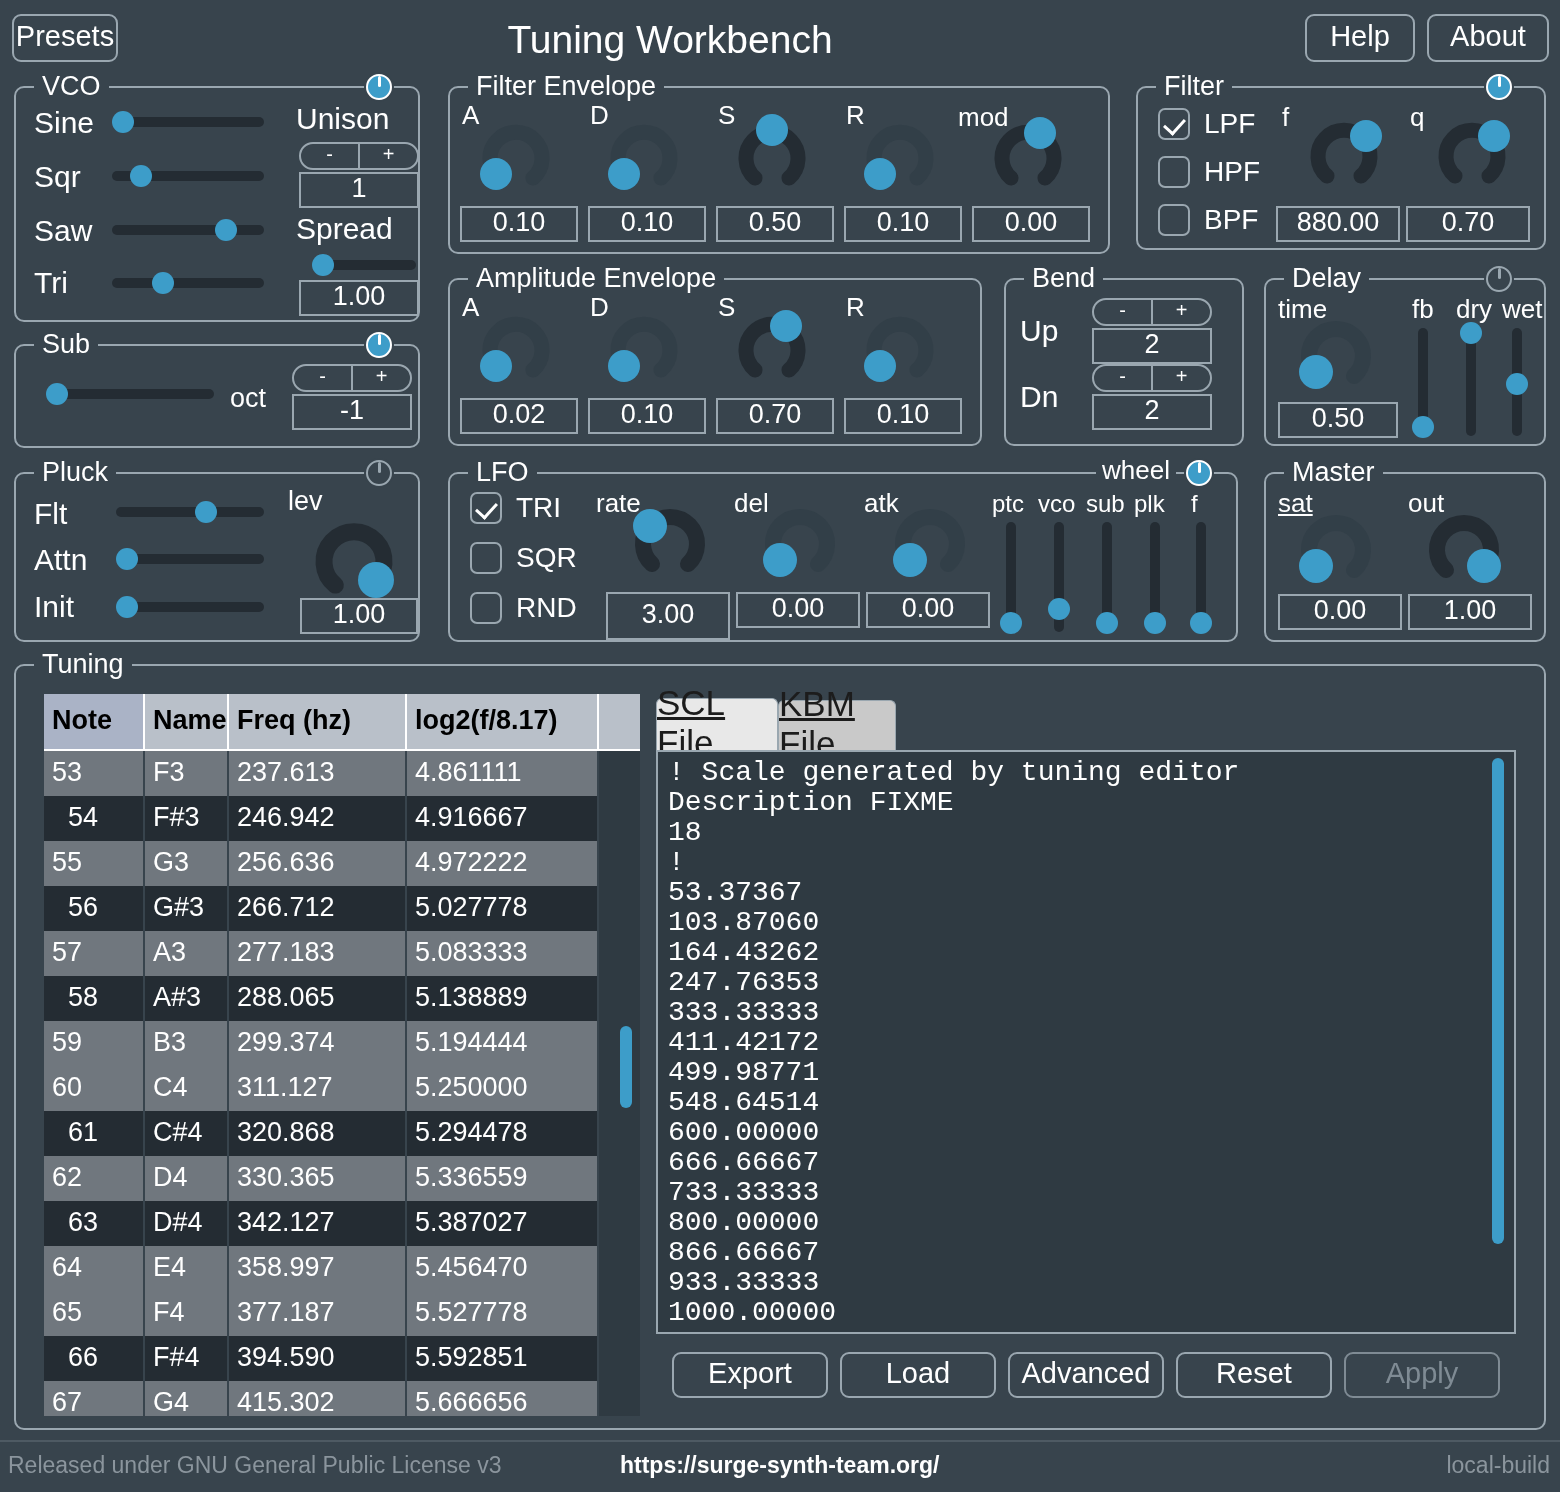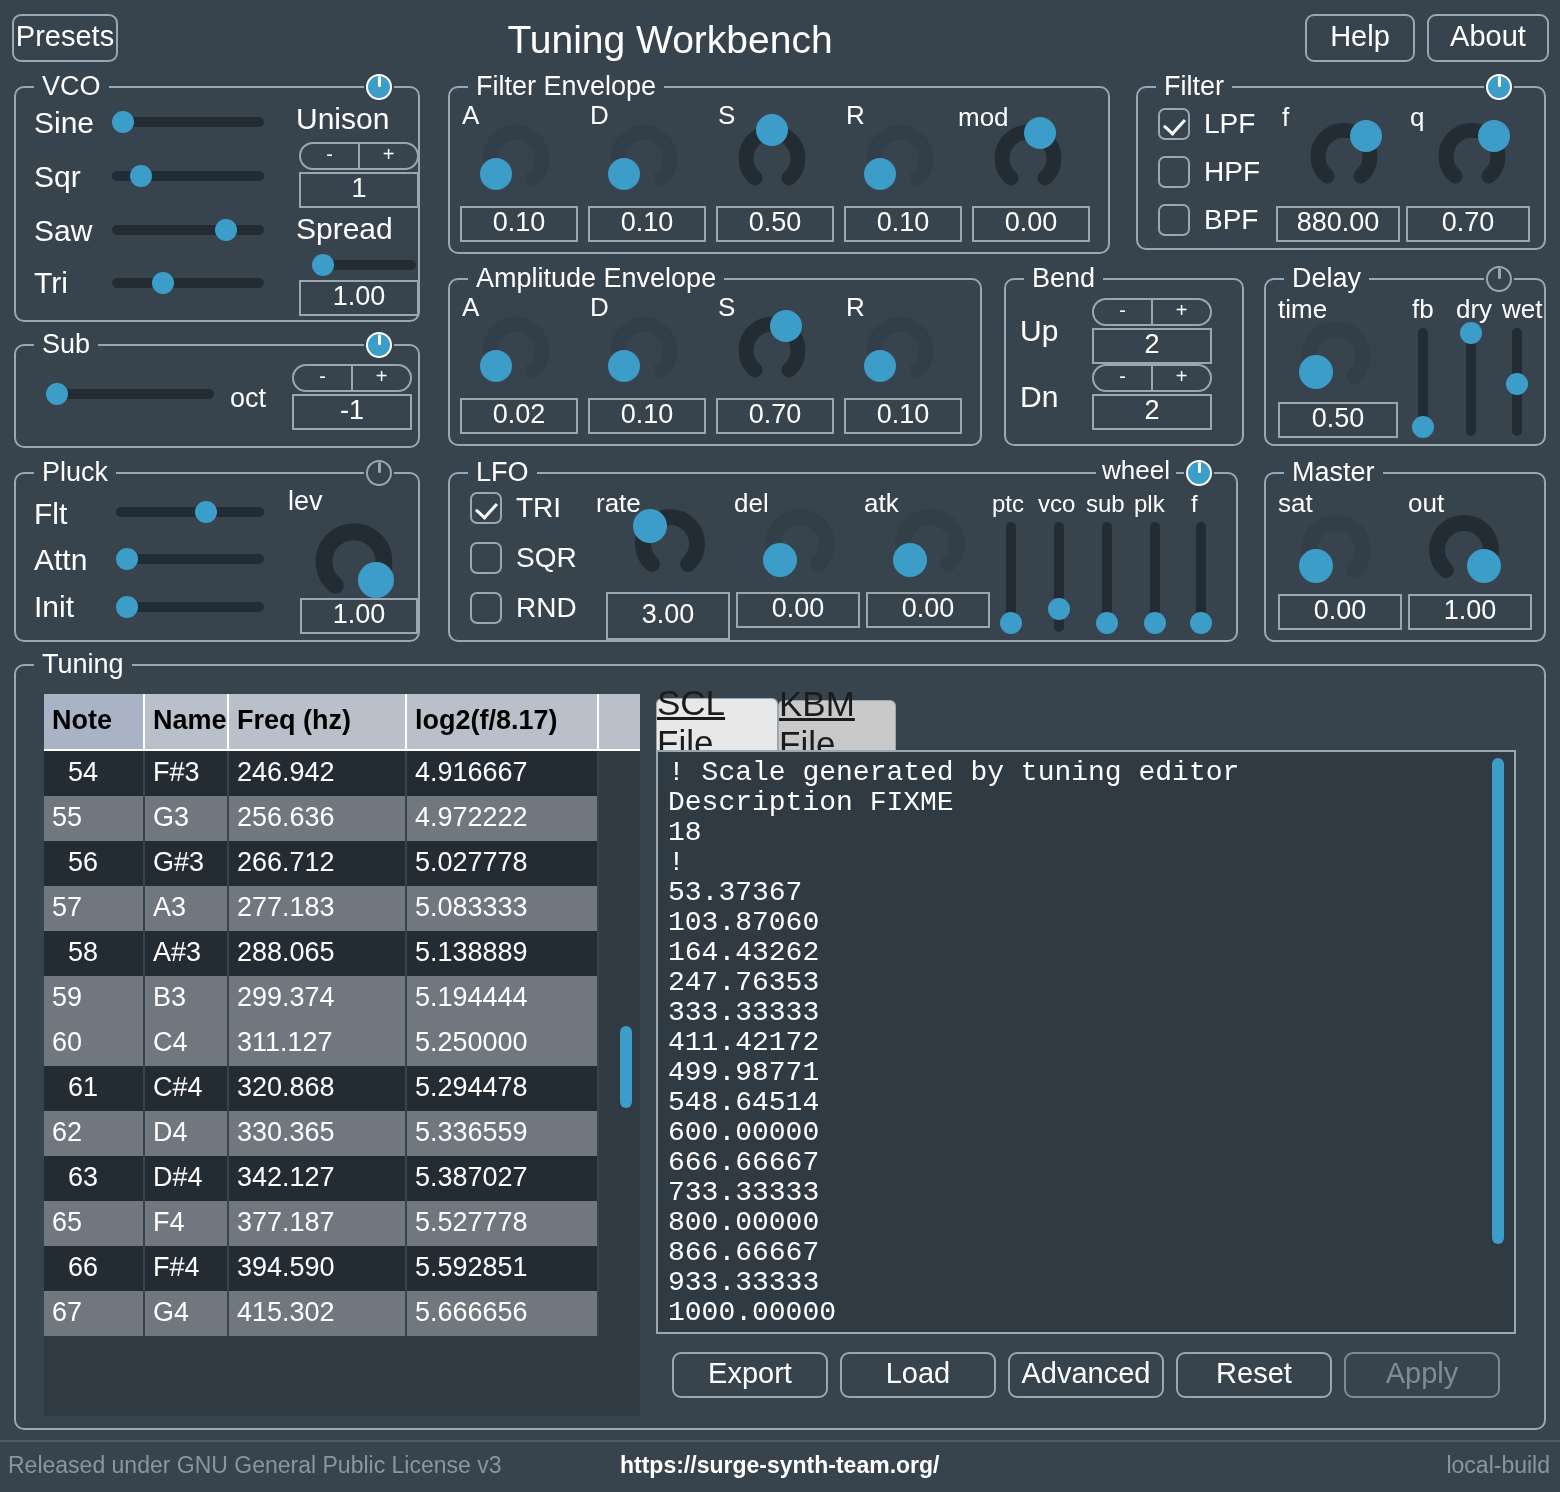--- a/index.html
+++ b/index.html
@@ -625,21 +625,21 @@
   <div class="lbl" style="left:741px; top:16px; font-size:24px;">f</div>
   <div class="vsl" style="left:740px; top:48px; height:110px;">
     <div class="track"></div>
       <div class="thumb" style="top:101px;"></div>
   </div>
 </div>
 
 <div class="group" style="left:1264px; top:472px; width:282px; height:170px;">
   <div class="legend">Master</div>
 
-  <div class="lbl" style="left:12px; top:14px; font-size:26px;">sat</div>
+  <div class="lbl" style="left:12px; top:14px; font-size:26px;text-decoration:underline;">sat</div>
   <div class="knob" style="left:30px; top:34px;">
     <svg width="80" height="76" viewBox="0 0 80 76">
       <path d="M 22 62 A 27 27 0 1 1 58 62" fill="none" stroke="#323f48" stroke-width="16" stroke-linecap="round"></path>
       <circle class="dot" cx="20" cy="58" r="17"></circle>
     </svg>
   </div>
   <div class="val" style="left:12px; top:120px; width:124px; height:36px;">0.00</div>
 
   <div class="lbl" style="left:142px; top:14px; font-size:26px;">out</div>
   <div class="knob" style="left:158px; top:34px;">
@@ -660,20 +660,27 @@
     <thead>
       <tr>
         <th class="note-h" style="width:100px;">Note</th>
         <th style="width:84px;">Name</th>
         <th style="width:178px;">Freq (hz)</th>
         <th style="width:192px;">log2(f/8.17)</th>
         <th style="width:72px; border-right:none;"></th>
       </tr>
     </thead>
     <tbody id="tt-body" class="tt-clip-top">
+        <tr class="white">
+          <td class="c-note">53</td>
+          <td>F3</td>
+          <td>237.613</td>
+          <td>4.861111</td>
+          <td class="c-blank"></td>
+        </tr>
         <tr class="black">
           <td class="c-note">54</td>
           <td>F#3</td>
           <td>246.942</td>
           <td>4.916667</td>
           <td class="c-blank"></td>
         </tr>
         <tr class="white">
           <td class="c-note">55</td>
           <td>G3</td>
@@ -728,20 +735,27 @@
           <td>D4</td>
           <td>330.365</td>
           <td>5.336559</td>
           <td class="c-blank"></td>
         </tr>
         <tr class="black">
           <td class="c-note">63</td>
           <td>D#4</td>
           <td>342.127</td>
           <td>5.387027</td>
+          <td class="c-blank"></td>
+        </tr>
+        <tr class="white">
+          <td class="c-note">64</td>
+          <td>E4</td>
+          <td>358.997</td>
+          <td>5.456470</td>
           <td class="c-blank"></td>
         </tr>
         <tr class="white">
           <td class="c-note">65</td>
           <td>F4</td>
           <td>377.187</td>
           <td>5.527778</td>
           <td class="c-blank"></td>
         </tr>
         <tr class="black">

